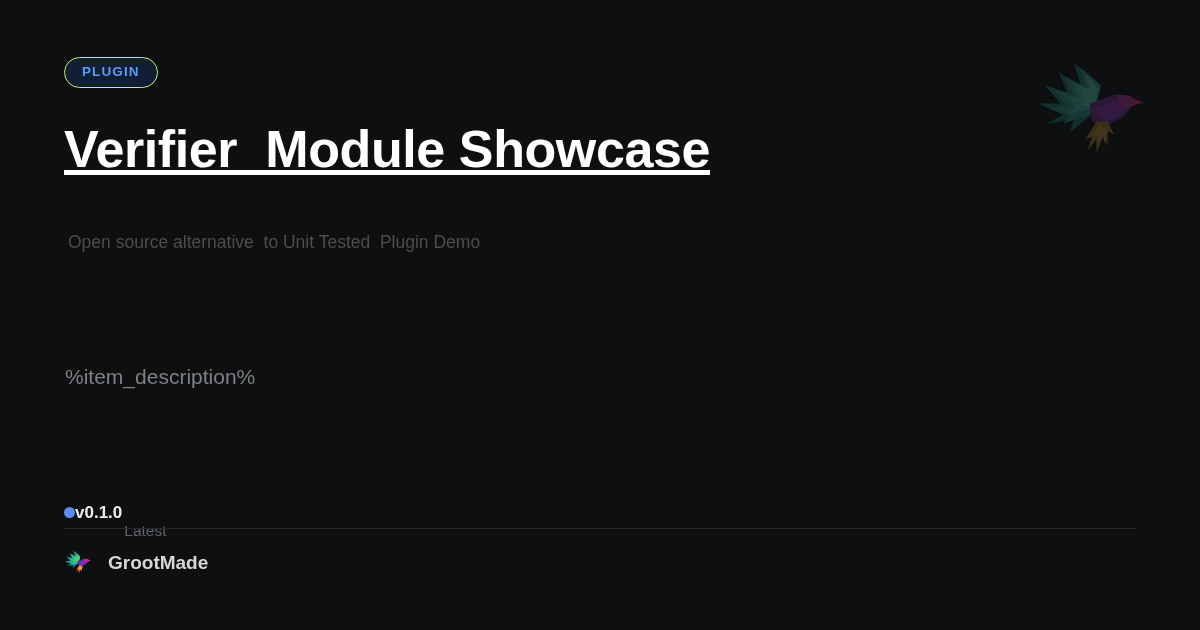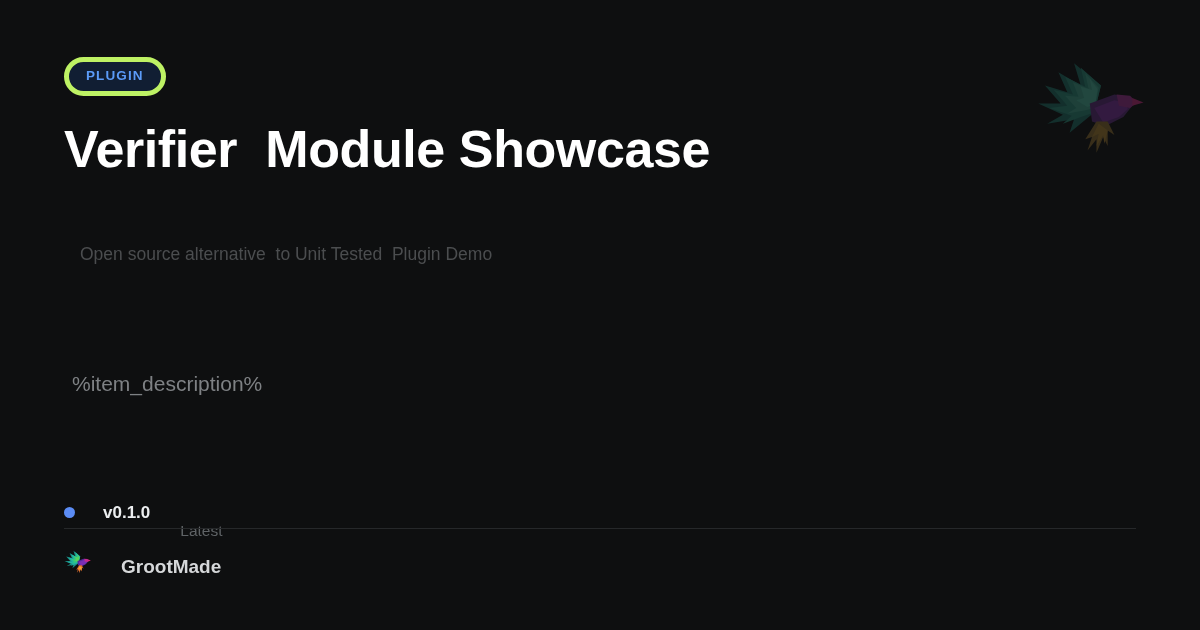--- a/index.html
+++ b/index.html
@@ -36,21 +36,21 @@
 
   
   .badge-row {
     position: absolute;
     top: 57px;
     left: 64px;
   }
   .badge {
     display: inline-block;
     padding: 7px 17px 8px;
-    border: 5px solid #bef264;
+    border: 1px solid #bef264;
     border-radius: 999px;
     background: #111e33;
     color: #5b9bf8;
     font-size: 13.5px;
     font-weight: bold;
     letter-spacing: 1.1px;
     line-height: 1;
   }
 
   
@@ -58,54 +58,55 @@
     position: absolute;
     left: 64px;
     top: 118px;
     margin: 0;
     font-size: 52px;
     line-height: 62px;
     font-weight: bold;
     color: #ffffff;
     letter-spacing: -0.4px;
     white-space: pre;
+    text-decoration: underline;
   }
 
   
   .subtitle {
     position: absolute;
     left: 64px;
     top: 226px;
-    margin: 16px;
+    margin: 4px;
     font-size: 17.5px;
     line-height: 24px;
     color: #4b4d4f;
     white-space: pre;
   }
 
   
   .description {
     position: absolute;
     left: 64px;
     top: 361px;
-    margin: 8px;
+    margin: 1px;
     font-size: 21px;
     line-height: 30px;
     color: #7e8184;
     white-space: pre;
   }
 
   
   .version-row {
     position: absolute;
     left: 64px;
     top: 487px;
     display: flex;
     align-items: center;
-    gap: 28px;
+    gap: 0;
   }
   .version-dot {
     width: 11px;
     height: 11px;
     border-radius: 50%;
     background: #5b8cf5;
     flex: 0 0 auto;
   }
   .version-label {
     font-size: 17px;
@@ -137,22 +138,22 @@
     left: 64px;
     right: 64px;
     top: 545px;
     height: 34px;
     display: flex;
     align-items: center;
     justify-content: space-between;
   }
   .footer-brand {
     display: flex;
-    align-items: flex-end;
-    gap: 29px;
+    align-items: center;
+    gap: 16px;
   }
   .brand-logo {
     width: 28px;
     height: 28px;
     flex: 0 0 auto;
   }
   .brand-logo svg { display: block; width: 100%; height: 100%; }
   .brand-name {
     font-size: 19px;
     font-weight: bold;

